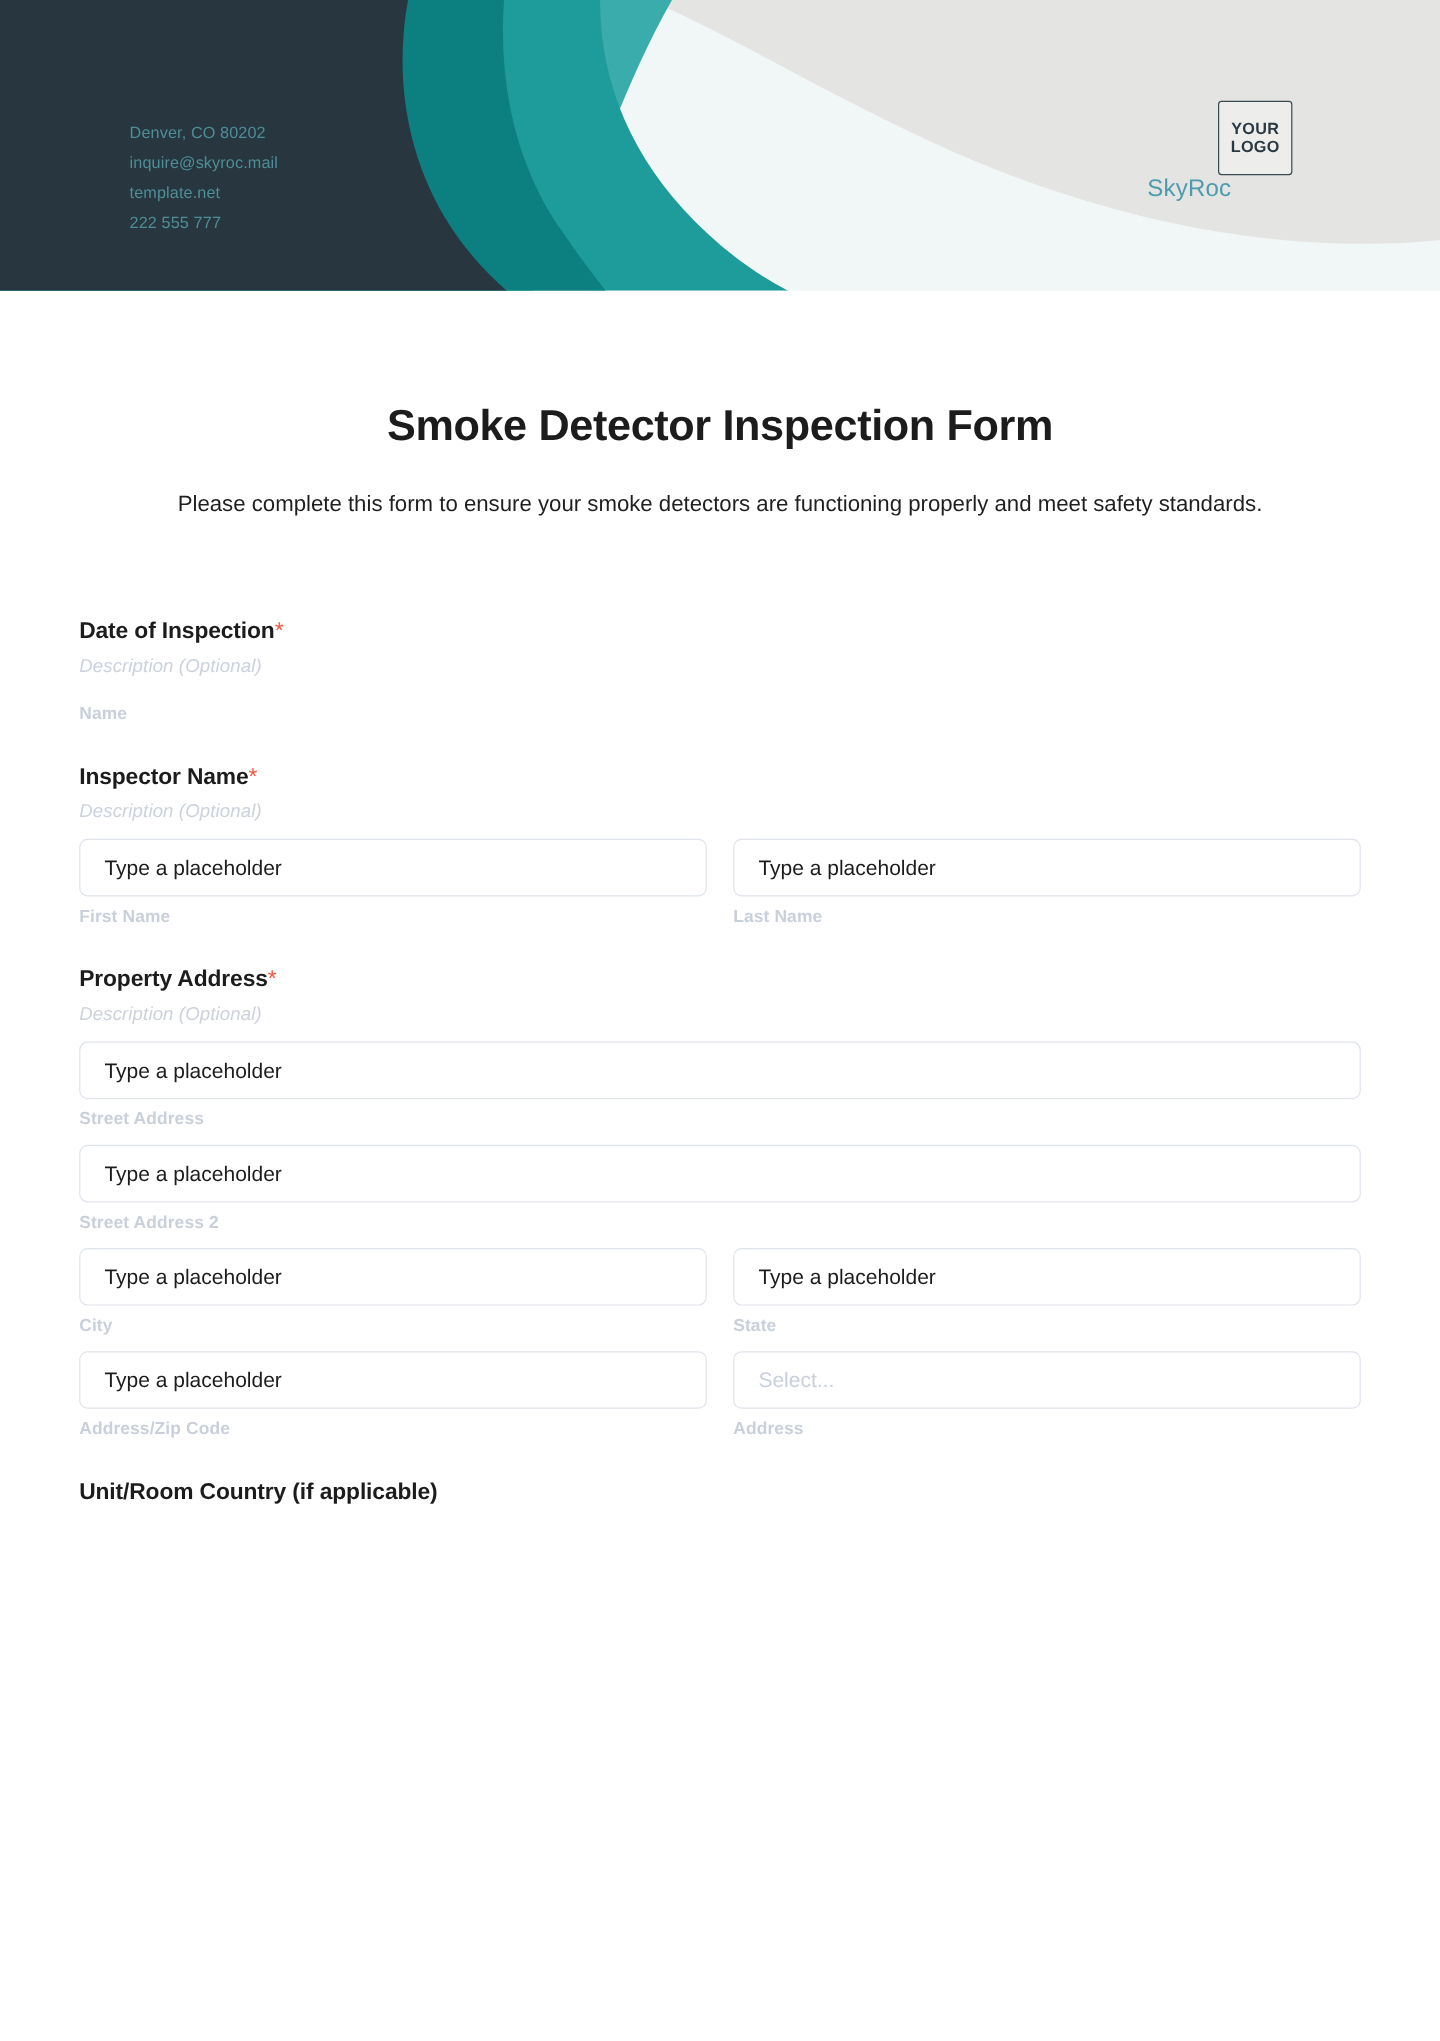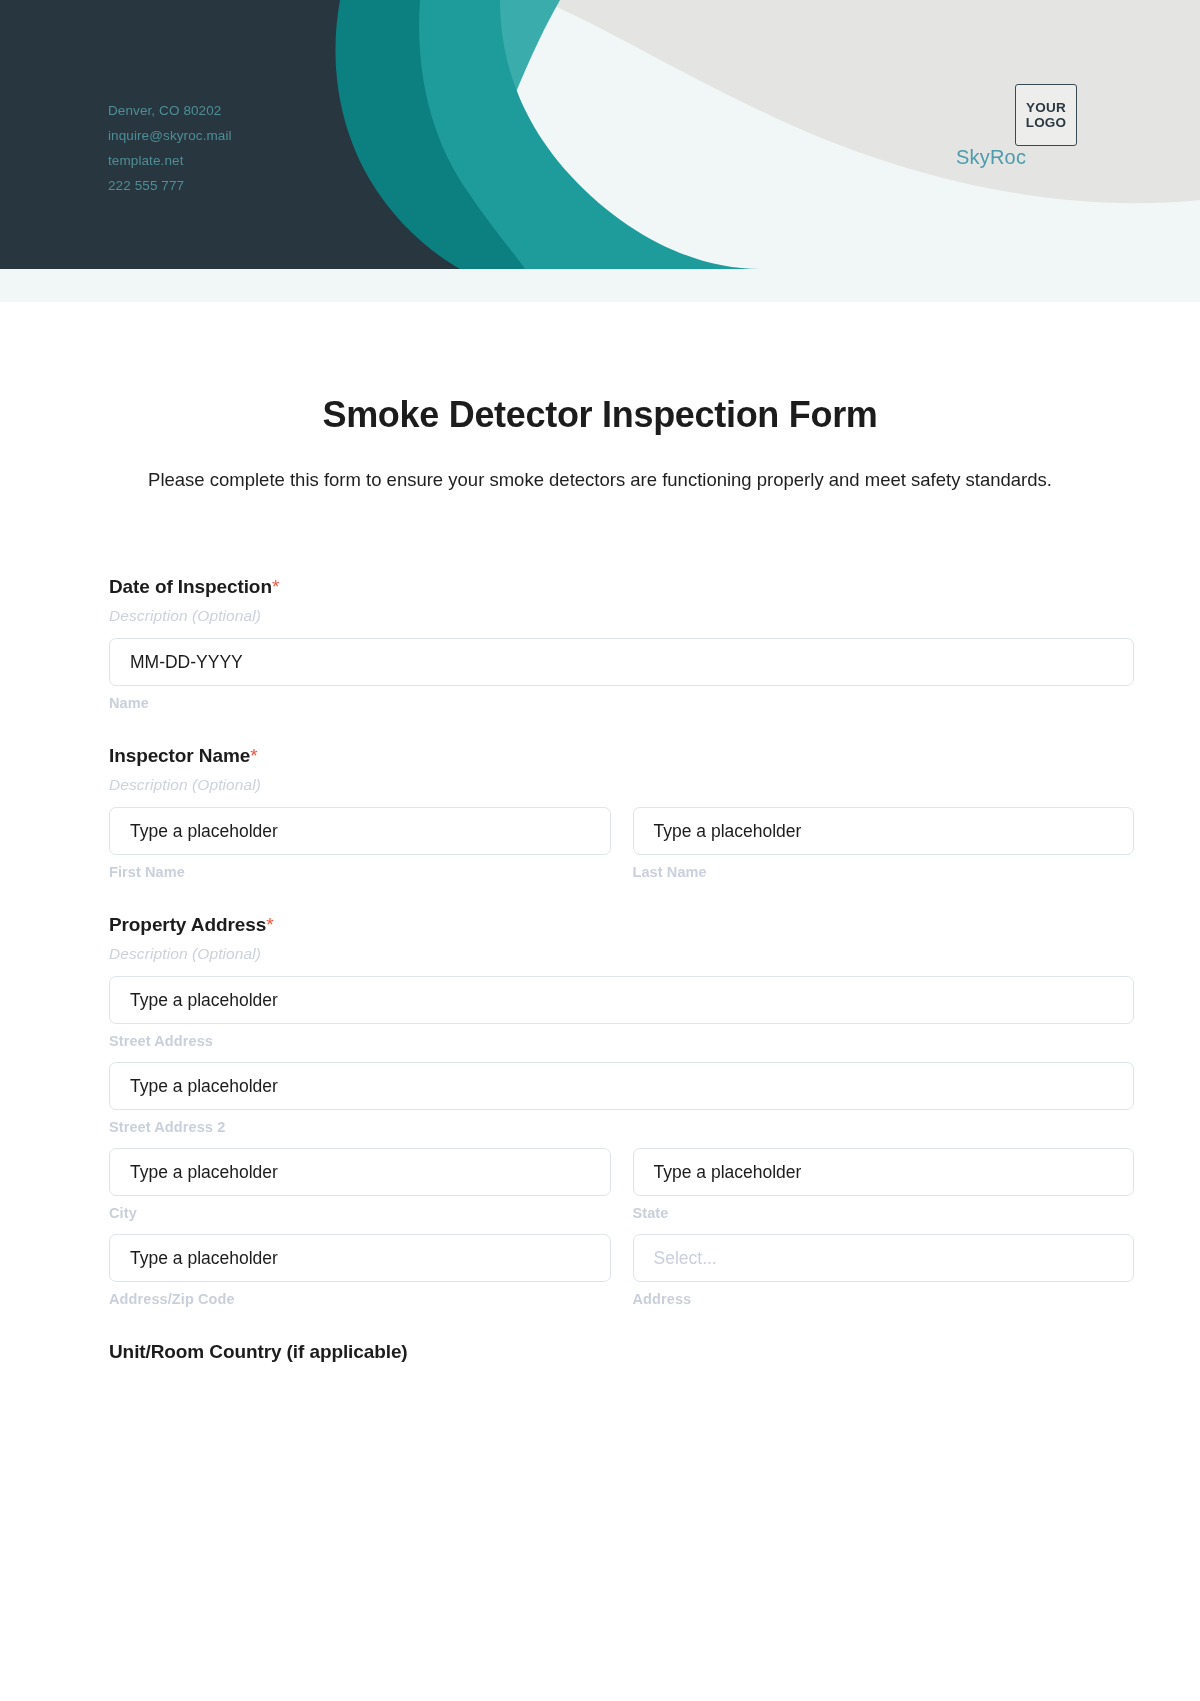--- a/index.html
+++ b/index.html
@@ -7,21 +7,21 @@
   body {
     background:#ffffff;
     font-family:"Liberation Sans", sans-serif;
     overflow:hidden;
   }
 
   
   .header {
     position:relative;
     width:1200px;
-    height:302px;
+    height:242px;
     background:#f1f6f6;
     overflow:hidden;
   }
   .header svg { position:absolute; top:0; left:0; width:1200px; height:269px; }
 
   .contact {
     position:absolute;
     left:108px;
     top:98px;
     z-index:5;
@@ -82,21 +82,21 @@
   }
   .subtitle {
     text-align:center;
     font-size:18.5px;
     color:#1f1f1f;
     line-height:36px;
     margin-top:26px;
     padding:0 10px;
   }
 
-  .form { margin-top:78px;margin-left:43px; }
+  .form { margin-top:78px; }
 
   .field { margin-bottom:34px; }
 
   .field-label {
     font-size:19px;
     font-weight:700;
     color:#1c1c1c;
     letter-spacing:-.1px;
   }
   .req { color:#f4553d; font-weight:400; font-size:19px; }
@@ -170,21 +170,20 @@
 
   <div class="form">
 
     <div class="field">
       <div class="field-label">
         <span>Date of Inspection</span><span class="req">*</span>
       </div>
       <div class="field-desc">Description (Optional)</div>
       <div class="row">
         <div class="col">
-          <div class="input">MM-DD-YYYY</div>
           <div class="sub-label">Name</div>
         </div>
       </div>
     </div>
 
     <div class="field">
       <div class="field-label">
         <span>Inspector Name</span><span class="req">*</span>
       </div>
       <div class="field-desc">Description (Optional)</div>

